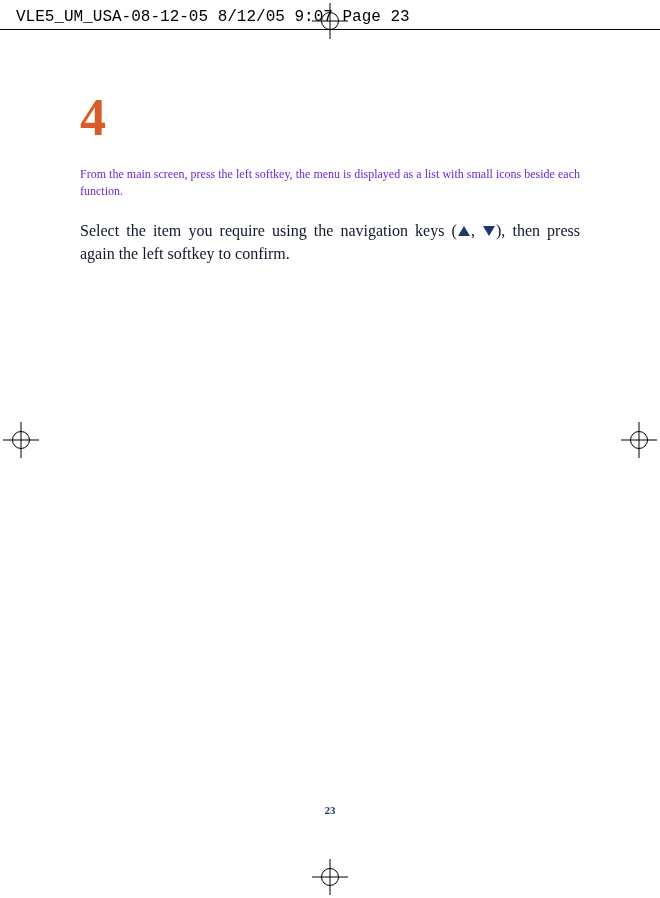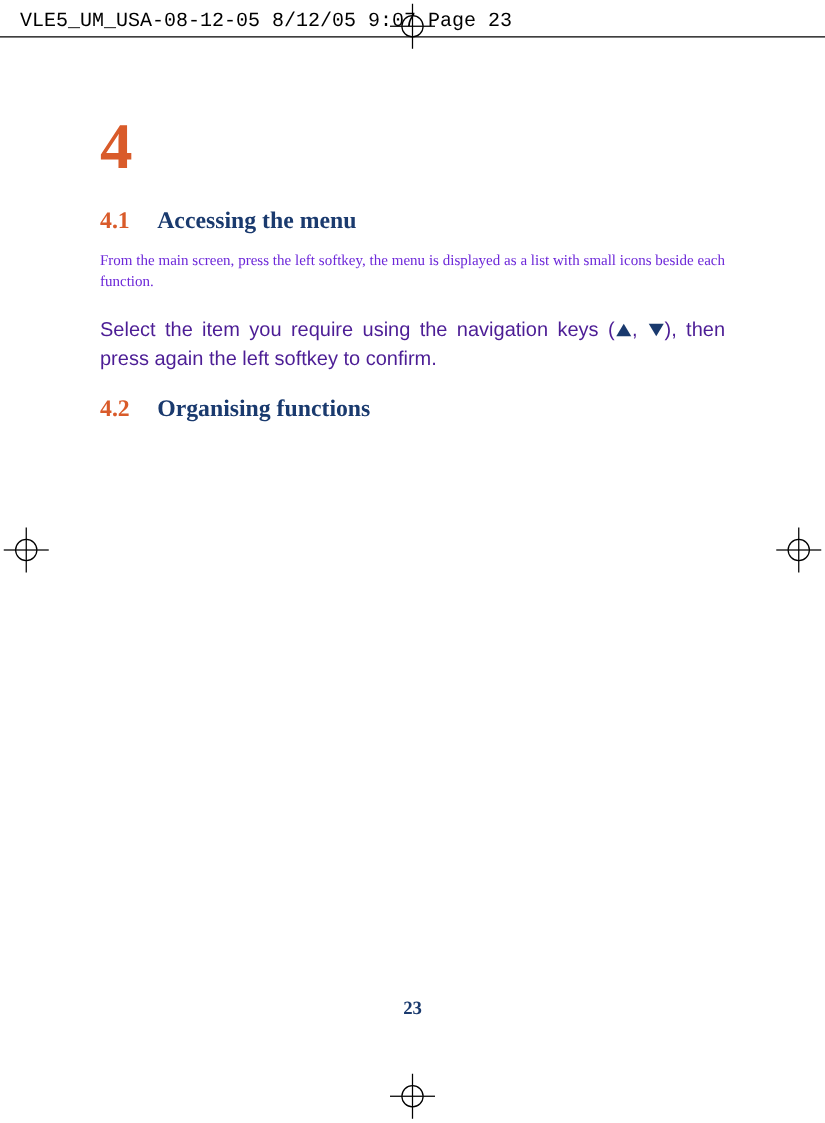--- a/index.html
+++ b/index.html
@@ -138,26 +138,26 @@
     }
     .body-text {
       color: #6d28d9;
       font-size: 12px;
       line-height: 1.45;
       text-align: justify;
       margin-bottom: 18px;
       font-family: Georgia, serif;
     }
     .body-inline {
-      color: #4c1d95;
+      color: #0f172a;
       font-size: 16px;
       line-height: 1.45;
       text-align: justify;
       margin-bottom: 18px;
-      font-family: Liberation Sans, sans-serif;
+      font-family: Liberation Serif, serif;
     }
     .nav-triangle-up {
       display: inline-block;
       width: 0;
       height: 0;
       border-left: 6px solid transparent;
       border-right: 6px solid transparent;
       border-bottom: 10px solid #1a3a6e;
       vertical-align: baseline;
       margin: 0 1px;
@@ -171,21 +171,21 @@
       border-top: 10px solid #1a3a6e;
       vertical-align: baseline;
       margin: 0 1px;
     }
     .page-number {
       position: absolute;
       bottom: 82px;
       left: 50%;
       transform: translateX(-50%);
       color: #1a3a6e;
-      font-size: 15px;
+      font-size: 11px;
       font-weight: bold;
       font-family: Georgia, serif;
     }
   </style>
 </head>
 <body>
 
 <div class="header-strip">
   <span>VLE5_UM_USA-08-12-05  8/12/05  9:07  Page 23</span>
   <div class="header-line"></div>
@@ -211,32 +211,24 @@
       <div class="circle"></div>
     </div>
 </div>
 
 <div class="content">
 
   <div class="chapter-heading">
     <span class="chapter-number">4</span>
   </div>
 
-  <div class="section-heading">
-    <span class="section-number">4.1</span>
-    <span class="section-title">Accessing the menu</span>
-  </div>
 
   <p class="body-text">From the main screen, press the left softkey, the menu is displayed as a list with small icons beside each function.</p>
 
   <p class="body-inline">
     <span>Select the item you require using the navigation keys (</span><span class="nav-triangle-up"></span><span>, </span><span class="nav-triangle-down"></span><span>), then press again the left softkey to confirm.</span>
   </p>
 
-  <div class="section-heading">
-    <span class="section-number">4.2</span>
-    <span class="section-title">Organising functions</span>
-  </div>
 
 
 </div>
 
 <div class="page-number">23</div>
 
 </body></html>

